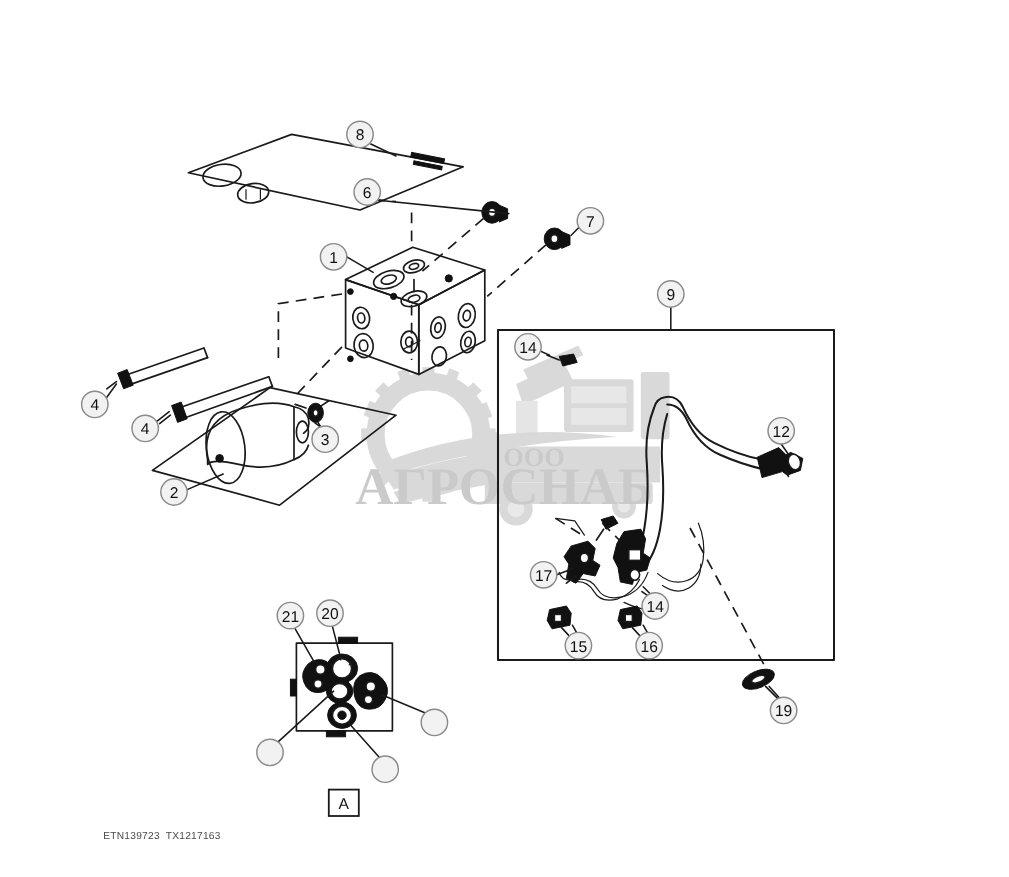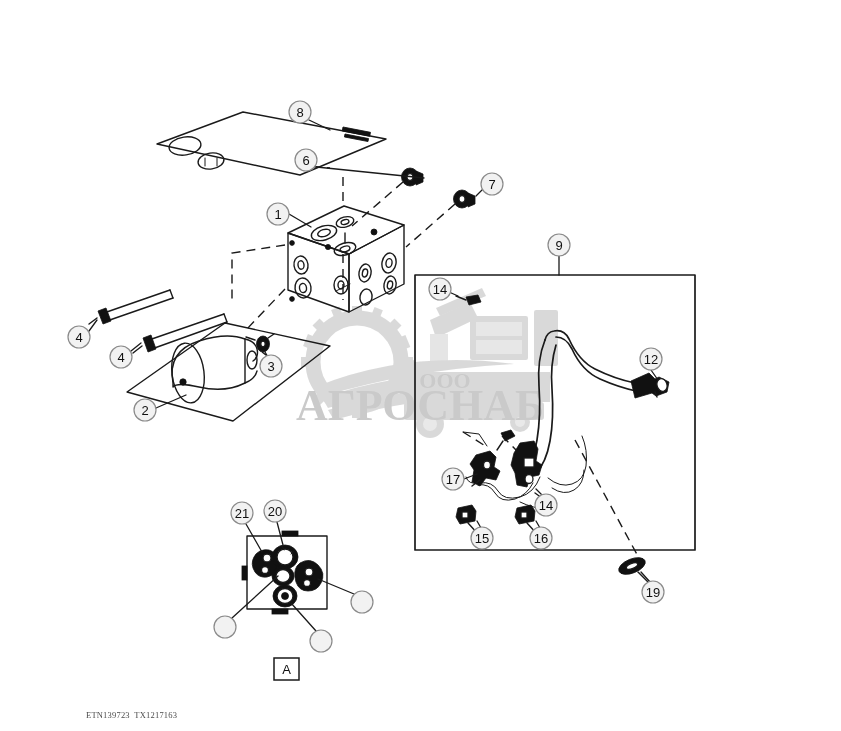--- a/index.html
+++ b/index.html
@@ -22,25 +22,25 @@
   #diagram-svg {
     position: absolute;
     left: 0;
     top: 0;
     width: 841px;
     height: 731px;
   }
   .footer-text {
     position: absolute;
     left: 58px;
-    top: 710px;
+    top: 691px;
     font-size: 8.5px;
     letter-spacing: 0.2px;
     color: #4a4a4a;
-    font-family: Liberation Serif, serif;
+    font-family: Liberation Sans, sans-serif;
     white-space: pre;
     padding-left: 28px;
   }
 </style>
 </head>
 <body>
 
 <div id="page">
 
   <svg id="diagram-svg" viewBox="0 0 841 731">

